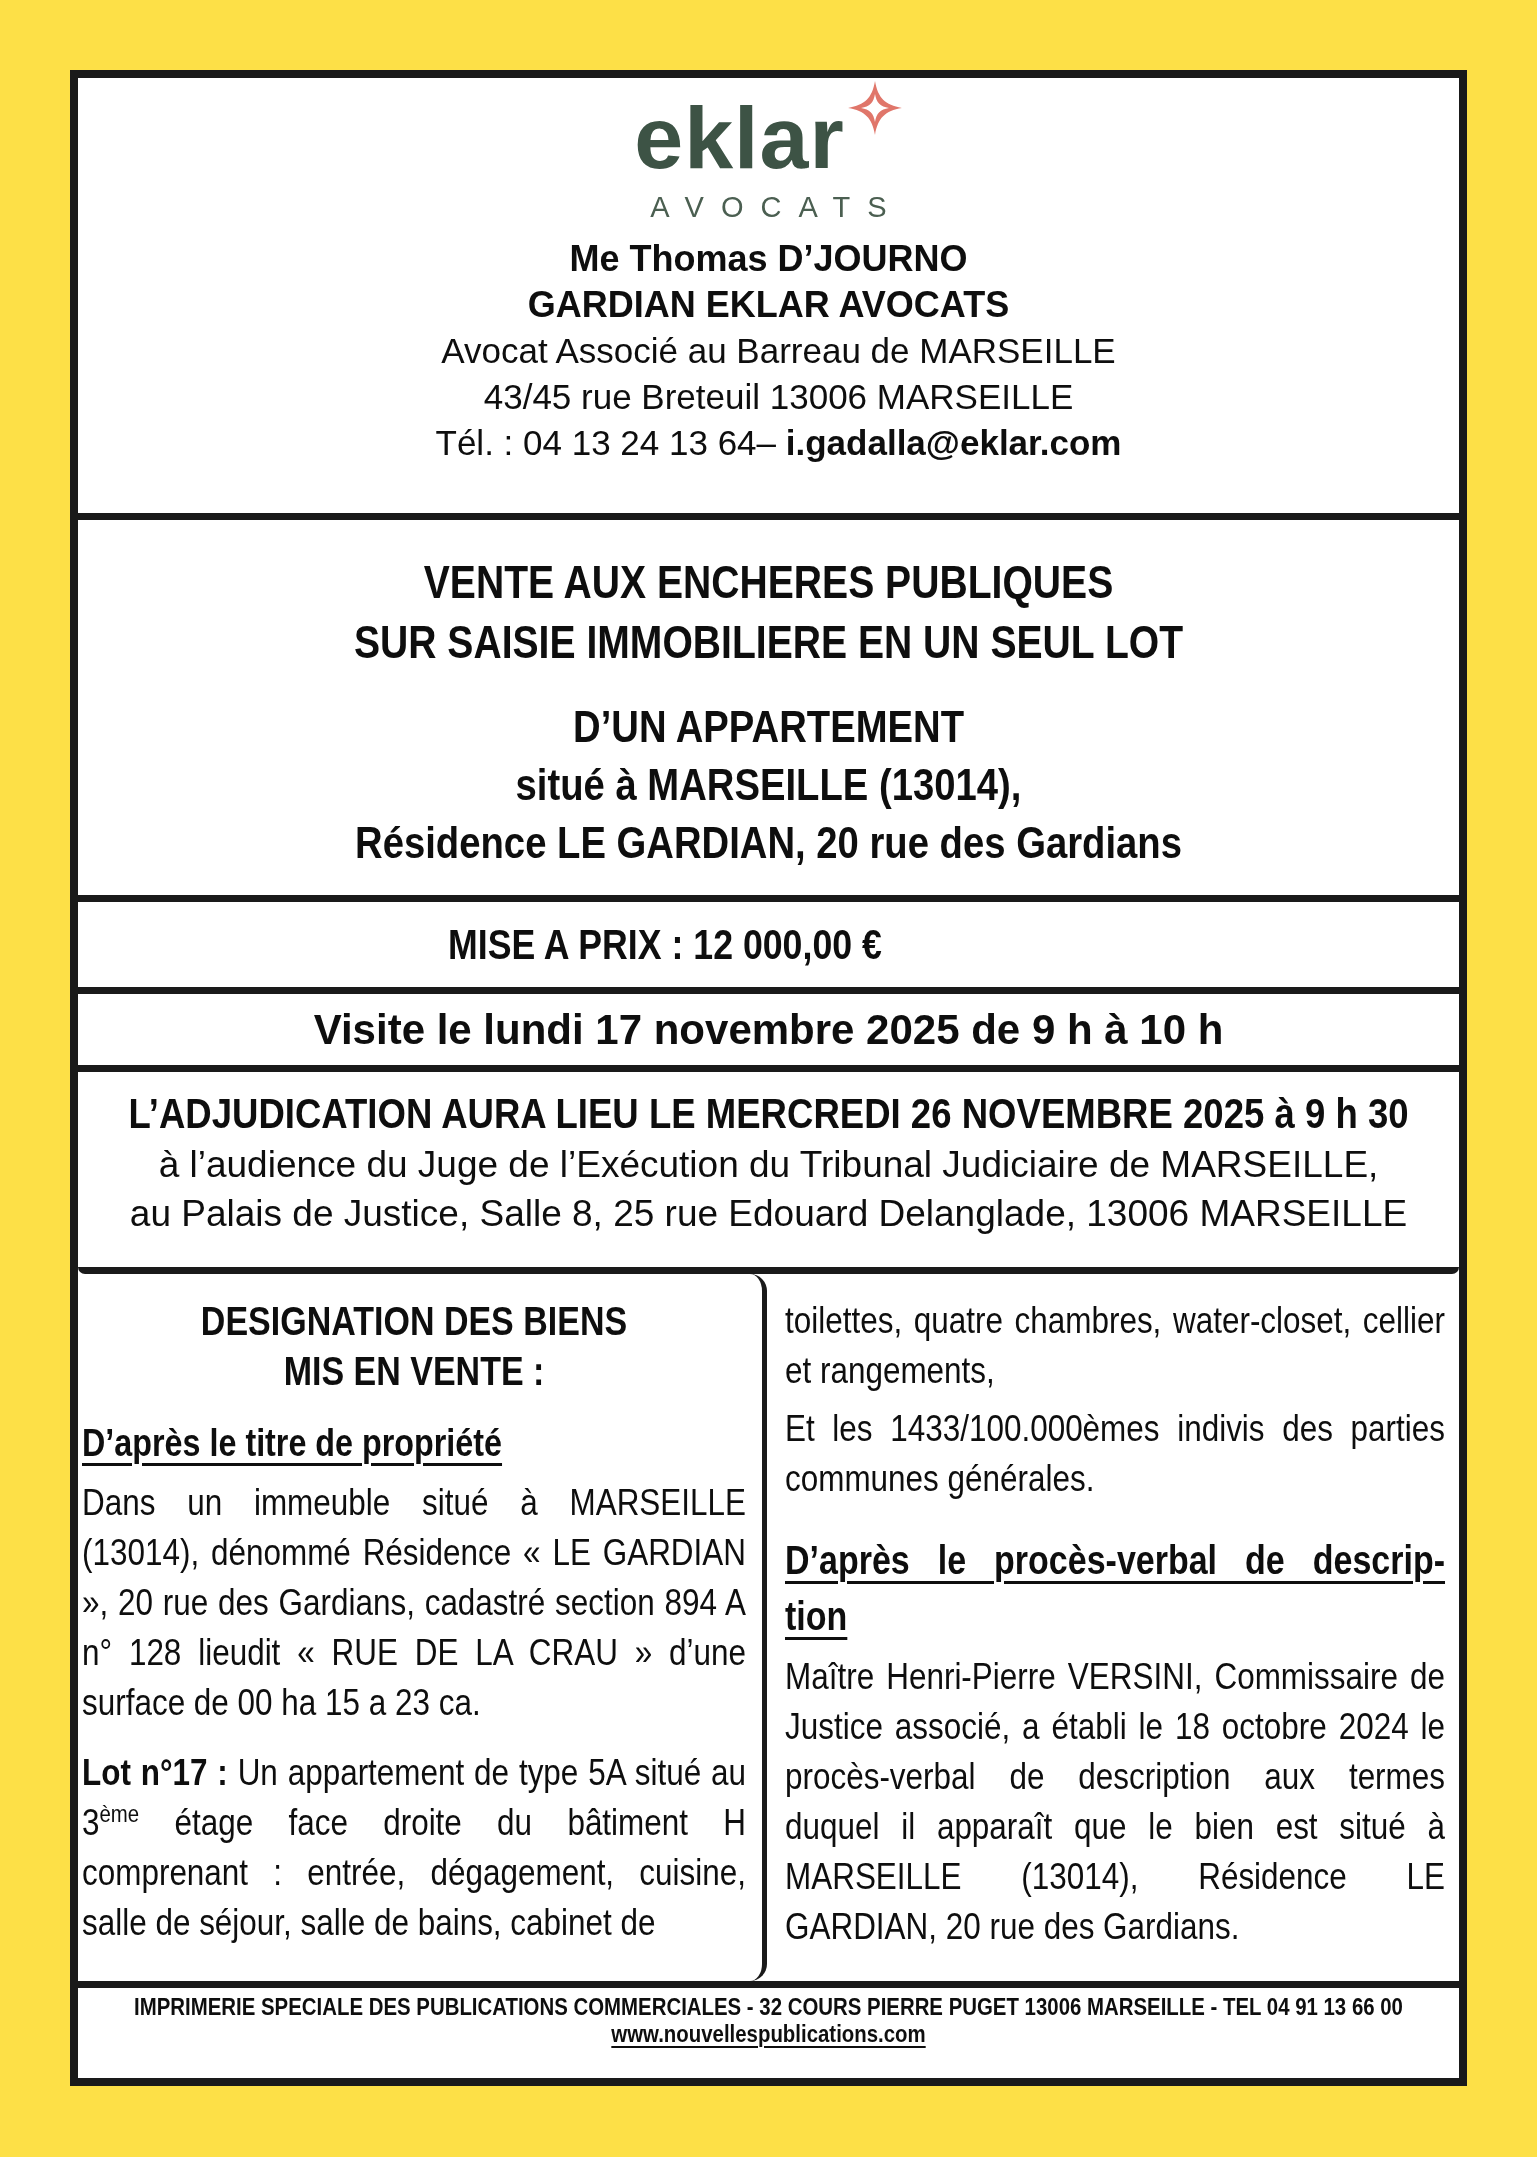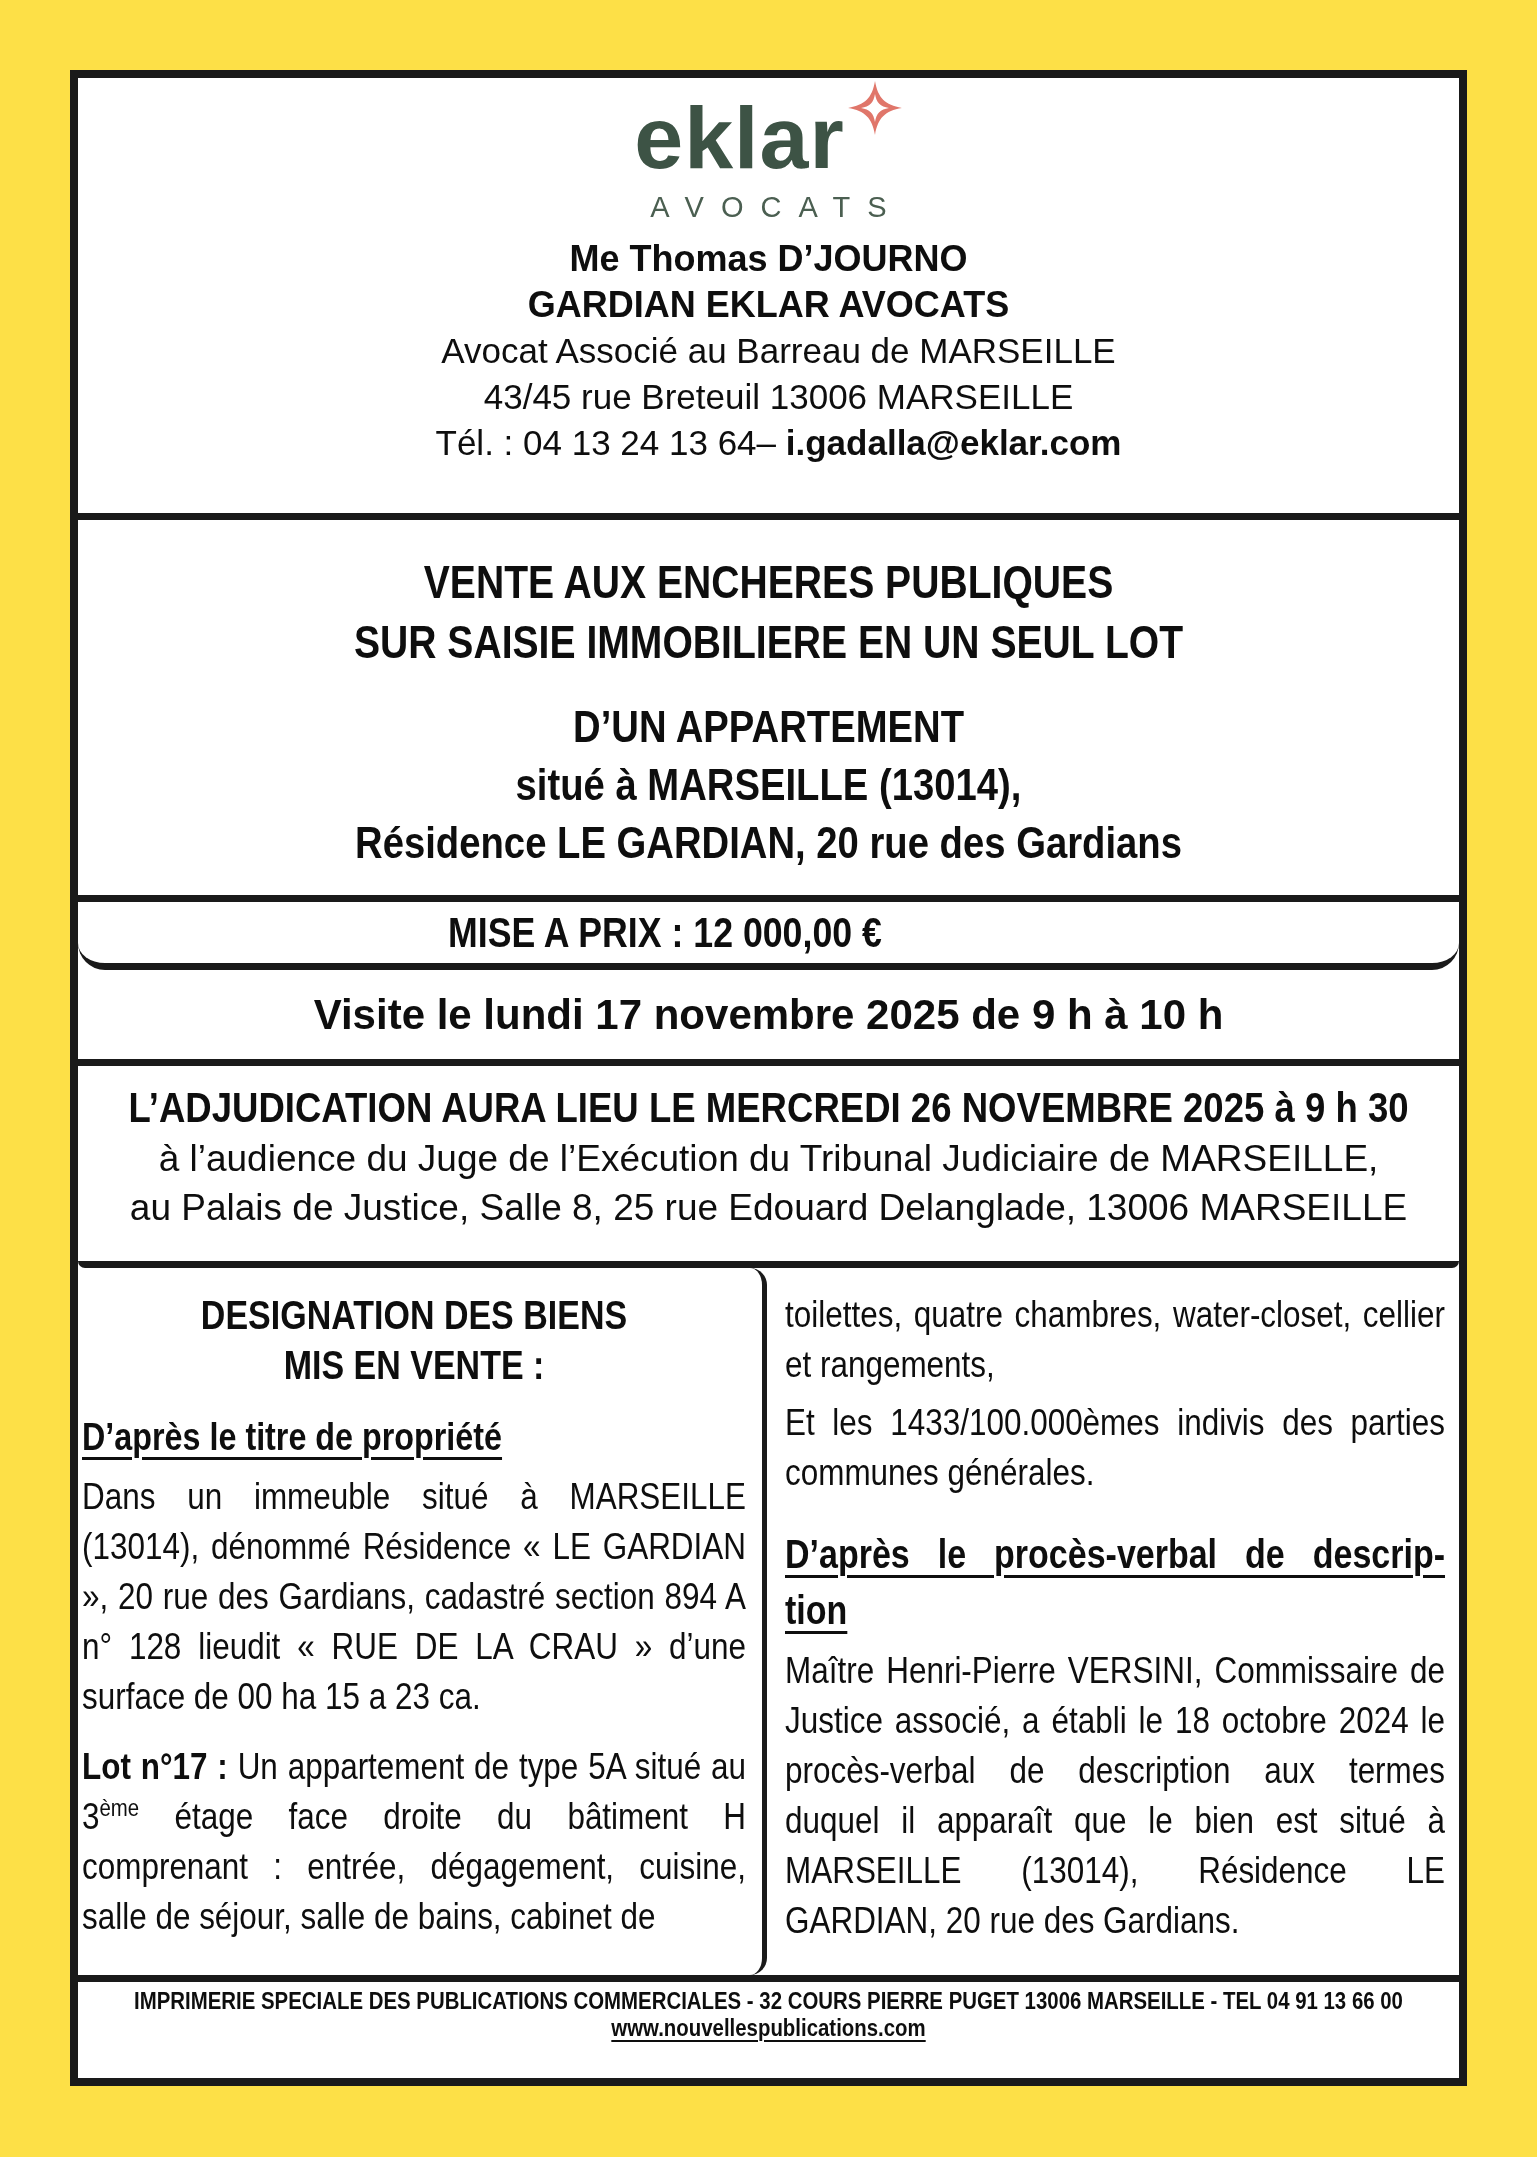--- a/index.html
+++ b/index.html
@@ -60,26 +60,26 @@
   .hdr-r b { font-weight: 700; }
 
   
   .sec-sale { height: 382px; }
   .sec-sale .condense { text-align: center; padding-top: 32px; }
   .sale-h  { font-weight: 700; font-size: 46px; line-height: 60px; }
   .sale-sub { margin-top: 26px; }
   .sale-s  { font-weight: 700; font-size: 45px; line-height: 58px; }
 
   
-  .sec-price { height: 68px; display: flex; align-items: center; border-radius: 27px; }
+  .sec-price { height: 92px; display: flex; align-items: center; }
   .sec-price .condense { text-align: center; }
   .price-t { font-weight: 700; font-size: 42px; }
 
   
-  .sec-visit { height: 96px; display: flex; align-items: center; }
+  .sec-visit { height: 78px; display: flex; align-items: center; }
   .visit-t { font-weight: 700; font-size: 42px; text-align: center; width: 100%; }
 
   
   .sec-adj { height: 202px; text-align: center; padding-top: 14px; border-radius: 7px; }
   .adj-1 { font-weight: 700; font-size: 43px; line-height: 54px; text-align: center; }
   .adj-r { font-weight: 400; font-size: 37px; line-height: 49px; }
 
   
   .sec-cols { height: 714px; display: flex; }
   .col-l {

